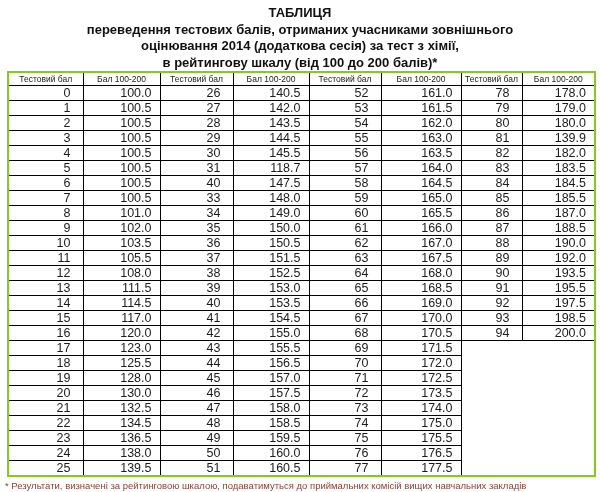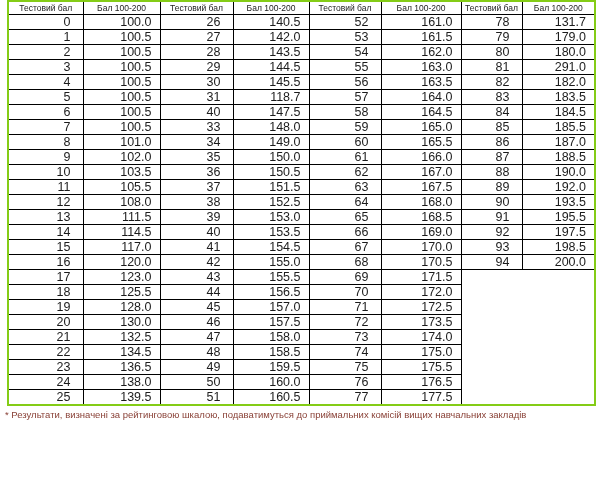--- a/index.html
+++ b/index.html
@@ -64,20 +64,26 @@
     line-height: 11px;
     color: var(--footnote-color, #8a4238);
     white-space: nowrap;
   }
 </style>
 </head>
 <body>
 
 <div class="page">
 
+  <div class="title-block">
+    <div class="t-line">ТАБЛИЦЯ</div>
+    <div class="t-line">переведення тестових балів, отриманих учасниками зовнішнього</div>
+    <div class="t-line">оцінювання 2014 (додаткова сесія) за тест з хімії,</div>
+    <div class="t-line">в рейтингову шкалу (від 100 до 200 балів)*</div>
+  </div>
 
   <table class="conv">
     <colgroup>
         <col style="width: 75px;">
         <col style="width: 77px;">
         <col style="width: 73px;">
         <col style="width: 76px;">
         <col style="width: 72px;">
         <col style="width: 80px;">
         <col style="width: 61px;">
@@ -97,21 +103,21 @@
     </thead>
     <tbody>
         <tr>
           <td class="test">0</td>
           <td class="rating">100.0</td>
           <td class="test">26</td>
           <td class="rating">140.5</td>
           <td class="test">52</td>
           <td class="rating">161.0</td>
           <td class="test">78</td>
-          <td class="rating">131.7</td>
+          <td class="rating">178.0</td>
         </tr>
         <tr>
           <td class="test">1</td>
           <td class="rating">100.5</td>
           <td class="test">27</td>
           <td class="rating">142.0</td>
           <td class="test">53</td>
           <td class="rating">161.5</td>
           <td class="test">79</td>
           <td class="rating">179.0</td>
@@ -127,21 +133,21 @@
           <td class="rating">180.0</td>
         </tr>
         <tr>
           <td class="test">3</td>
           <td class="rating">100.5</td>
           <td class="test">29</td>
           <td class="rating">144.5</td>
           <td class="test">55</td>
           <td class="rating">163.0</td>
           <td class="test">81</td>
-          <td class="rating">291.0</td>
+          <td class="rating">139.9</td>
         </tr>
         <tr>
           <td class="test">4</td>
           <td class="rating">100.5</td>
           <td class="test">30</td>
           <td class="rating">145.5</td>
           <td class="test">56</td>
           <td class="rating">163.5</td>
           <td class="test">82</td>
           <td class="rating">182.0</td>

